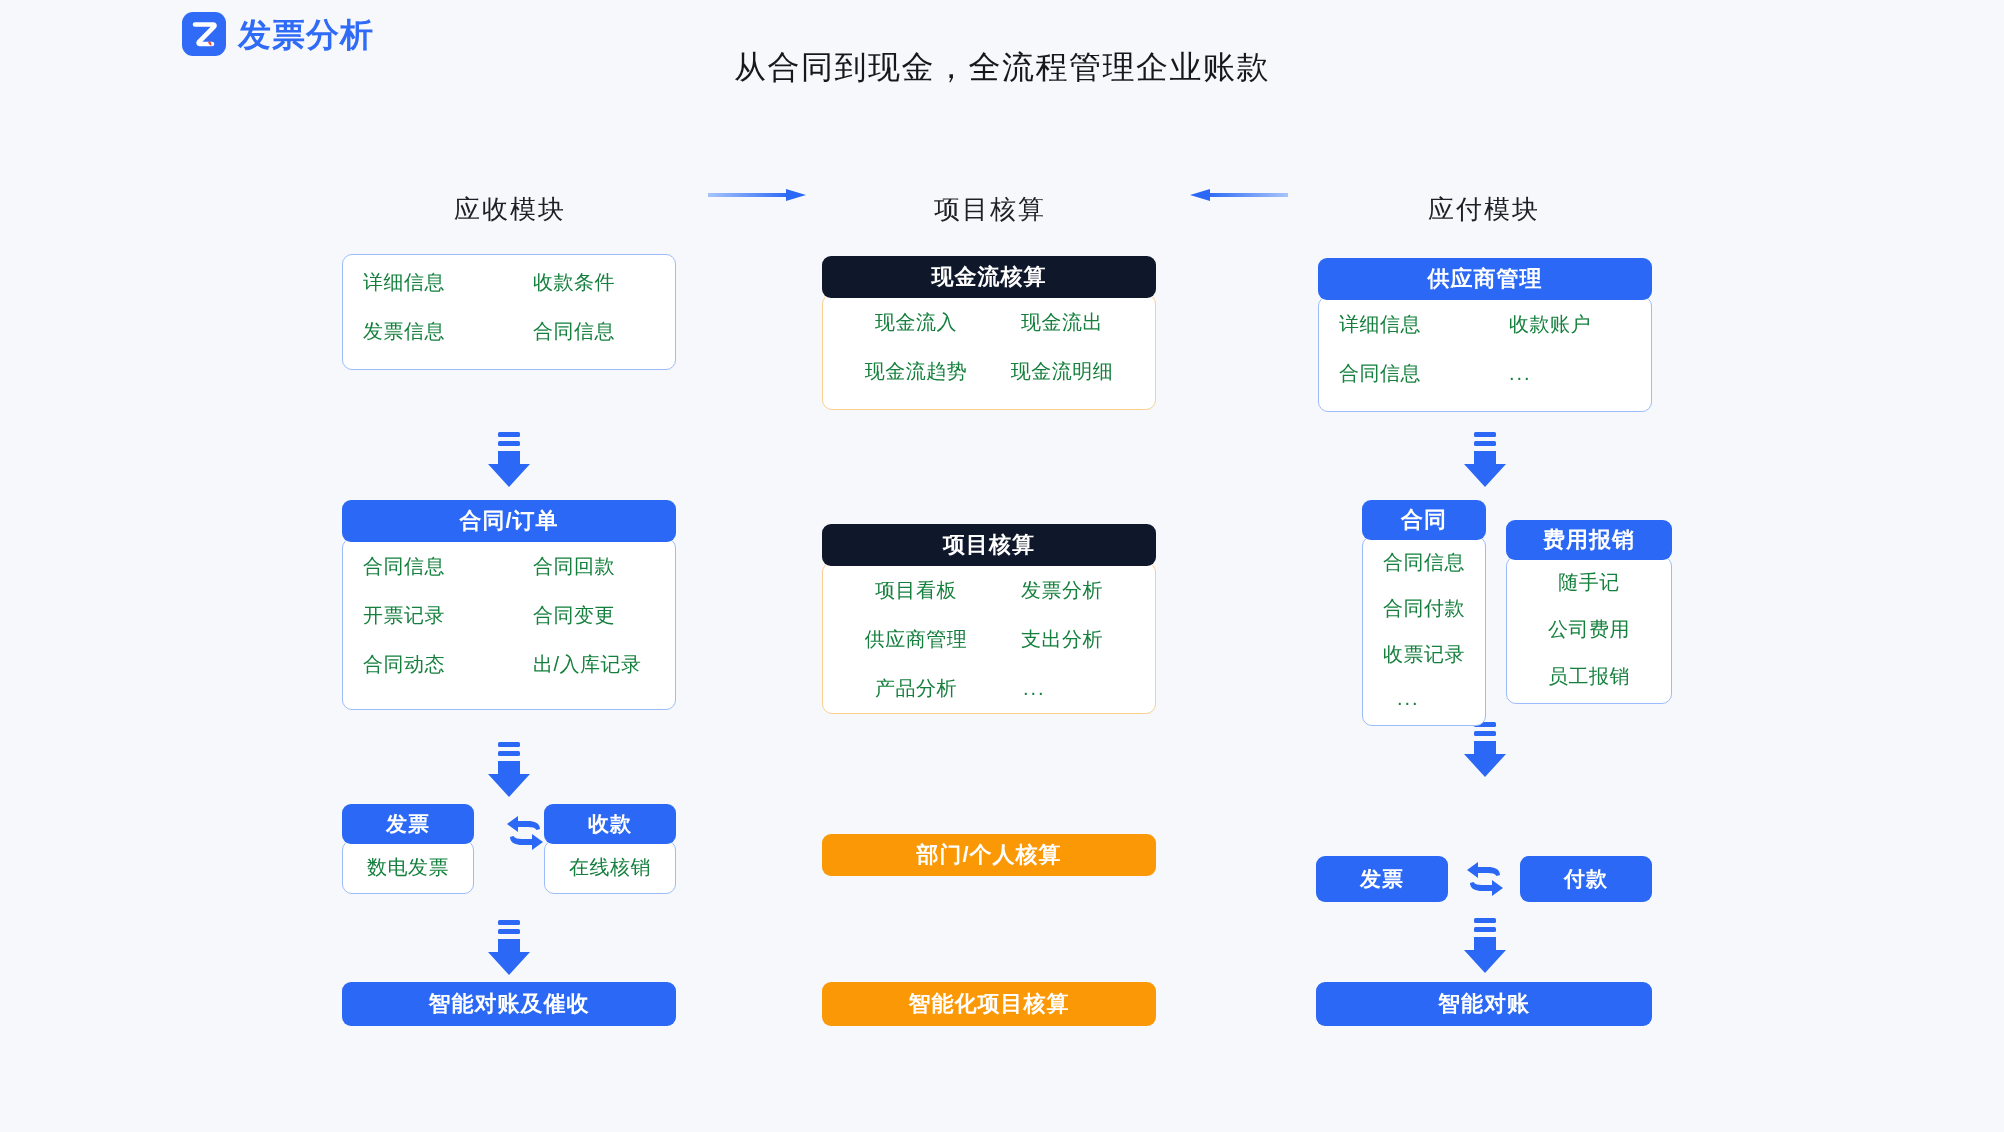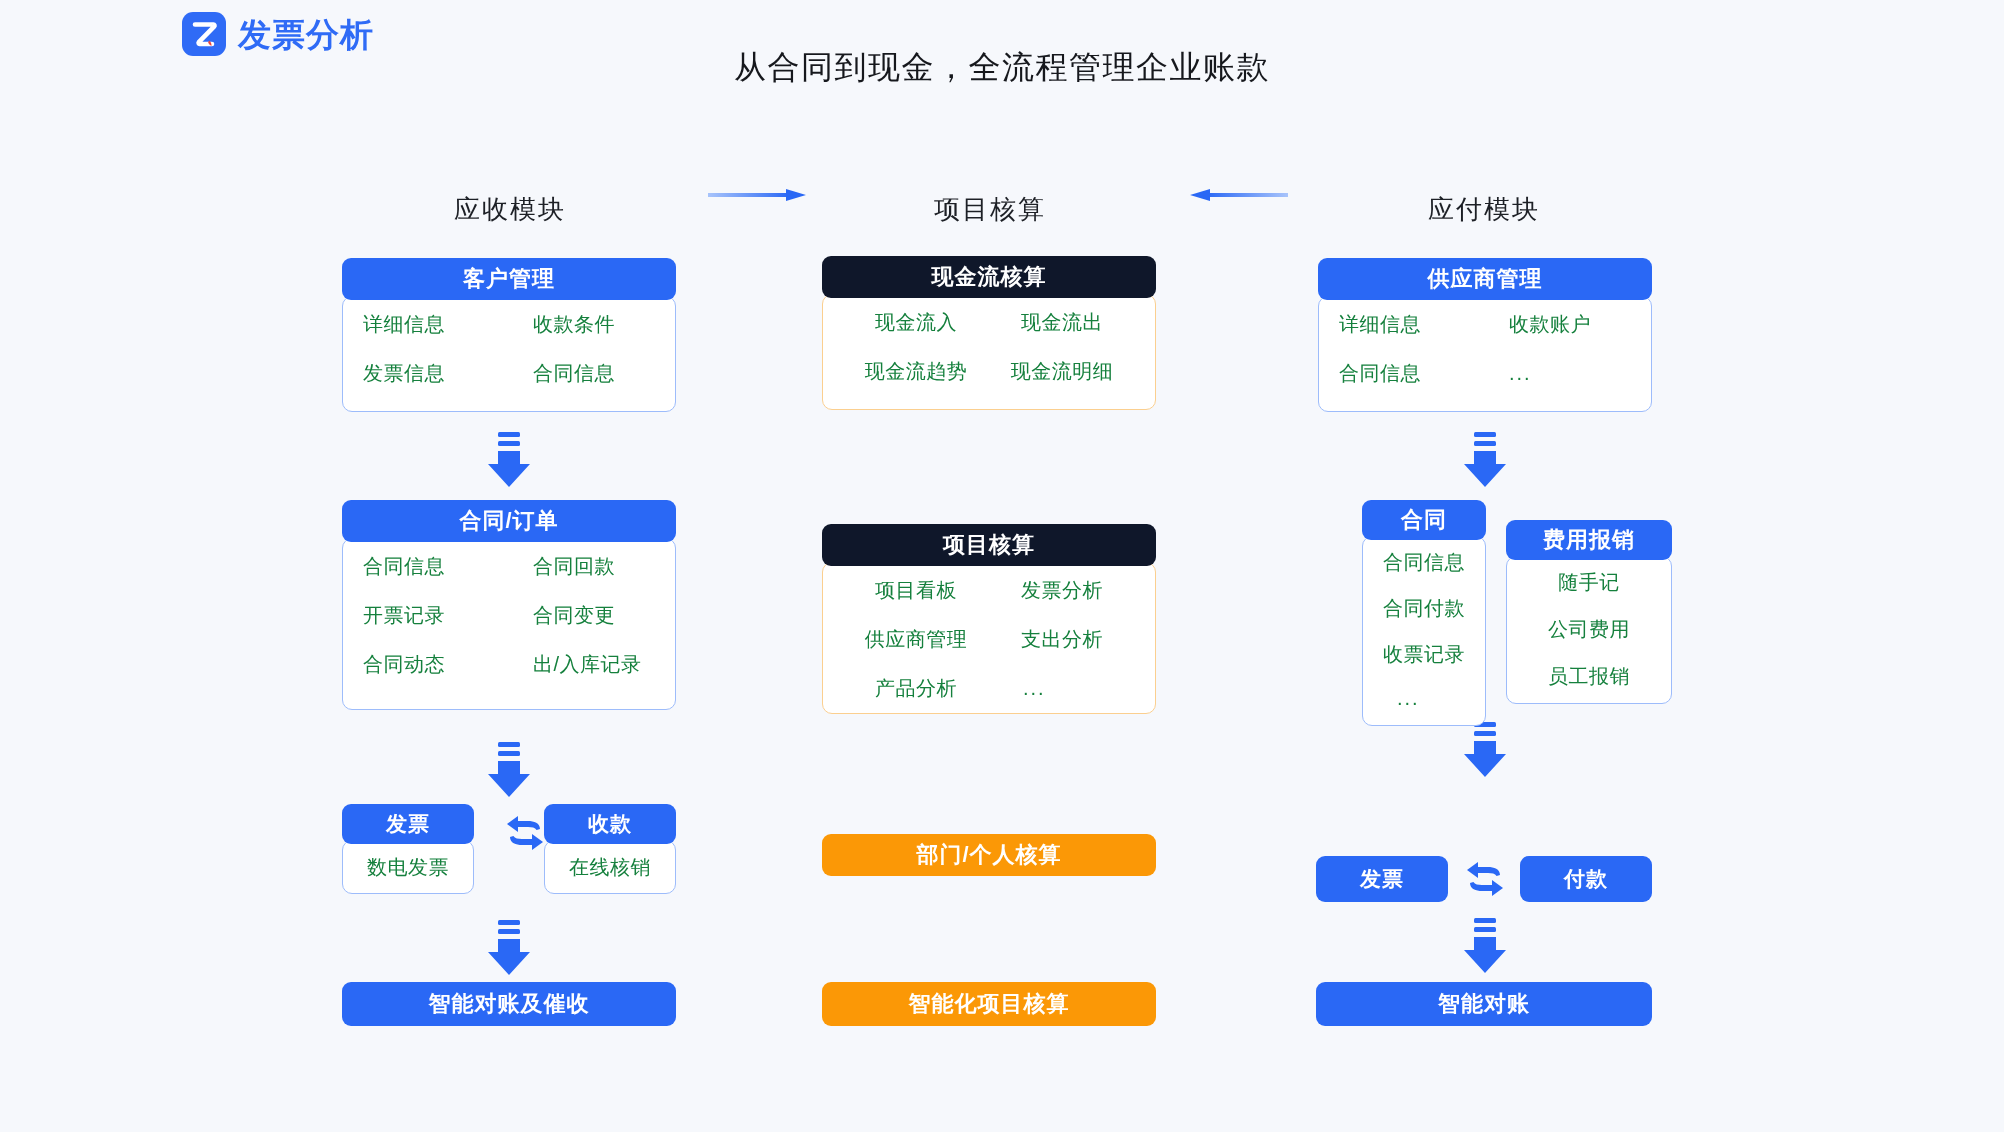--- a/index.html
+++ b/index.html
@@ -120,21 +120,20 @@
       </linearGradient>
         </defs>
       <rect x="18" y="5" width="82" height="4" fill="url(#gl)"></rect>
       <path d="M22 1 L2 7 L22 13 Z" fill="#2a68f5"></path>
     </svg>
   </div>
 
   <div id="col-ar" class="col">
 
     <div class="card" style="left:0; top:258px; width:334px;">
-      <div class="card-head blue" style="height:42px;">客户管理</div>
       <div class="card-body blue" style="height:116px;">
         <div class="grid2" style="row-gap:22px;">
           <div class="cell">详细信息</div>
           <div class="cell" style="padding-left:24px;">收款条件</div>
           <div class="cell">发票信息</div>
           <div class="cell" style="padding-left:24px;">合同信息</div>
         </div>
       </div>
     </div>
 

